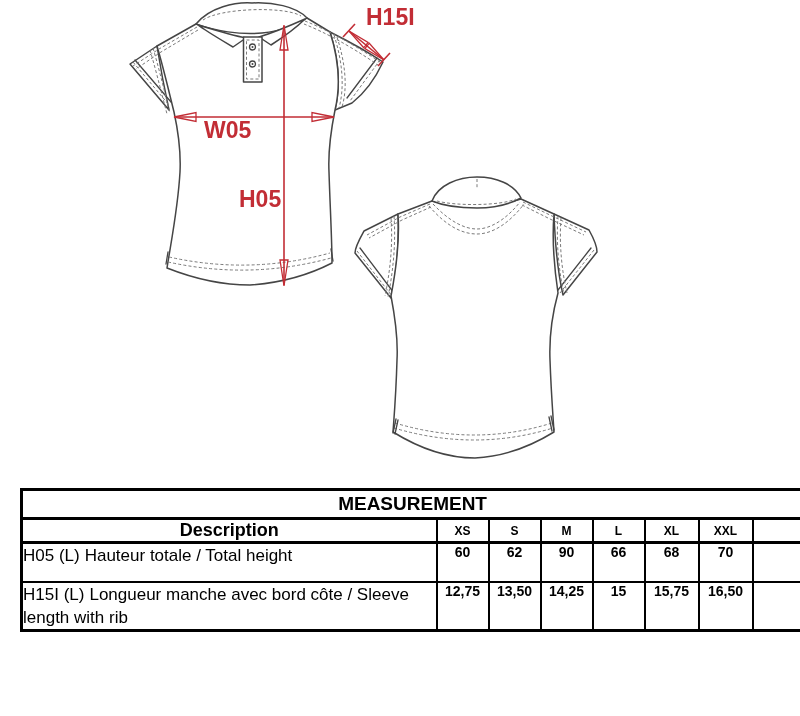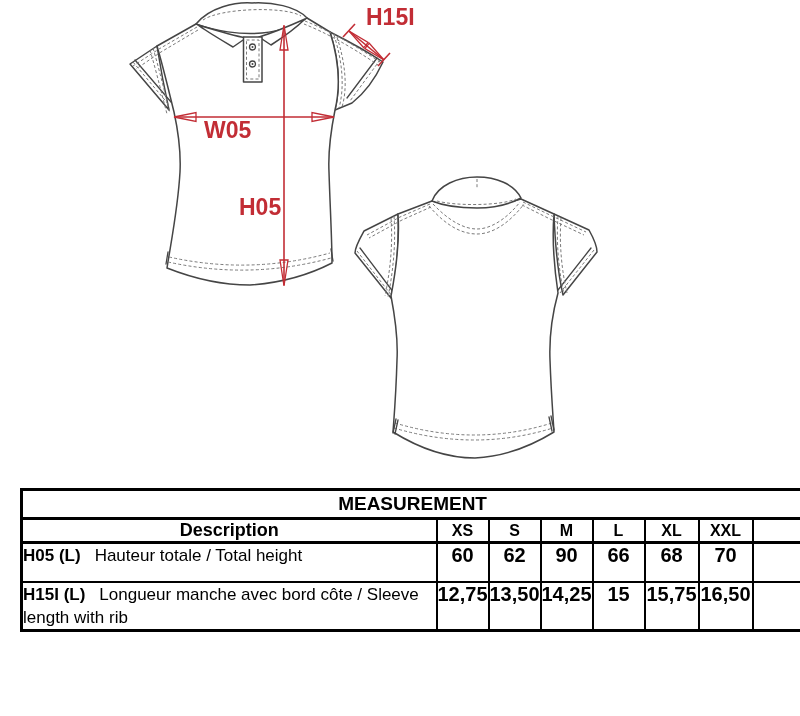--- a/index.html
+++ b/index.html
@@ -4,42 +4,42 @@
 <style>
   html,body{margin:0;padding:0;background:#fff;}
   .screen{position:relative;width:800px;height:716px;background:#ffffff;overflow:hidden;
           font-family:"Liberation Sans",sans-serif;padding-left:32px;}
   
   .drawing{position:absolute;left:0;top:0;width:800px;height:487px;}
   .dim-label{position:absolute;font-size:23px;font-weight:bold;line-height:1;color:#c22d35;
              font-family:"Liberation Sans",sans-serif;white-space:nowrap;}
   .lbl-h15i{left:366px;top:6px;}
   .lbl-w05{left:204px;top:119px;}
-  .lbl-h05{left:239px;top:196px;}
+  .lbl-h05{left:239px;top:188px;}
   svg .outline{fill:#ffffff;stroke:#454545;stroke-width:1.5;stroke-linejoin:round;}
   svg .line{fill:none;stroke:#454545;stroke-width:1.3;stroke-linecap:round;}
   svg .stitch{fill:none;stroke:#7a7a7a;stroke-width:1;stroke-dasharray:3,2.2;}
   svg .red{stroke:#c22d35;stroke-width:1.6;fill:none;}
   svg .redhead{stroke:#c22d35;stroke-width:1.3;fill:none;stroke-linejoin:miter;}
   svg .btn{fill:#ffffff;stroke:#454545;stroke-width:1.3;}
   svg .btndot{fill:#454545;stroke:none;}
   
   .size-table{position:absolute;left:20px;top:488px;width:782px;border-collapse:collapse;
               table-layout:fixed;background:#fff;color:#000;border:3px solid #000;}
   .size-table th,.size-table td{border:2px solid #000;padding:0;overflow:hidden;}
   .title-cell{font-size:19px;font-weight:bold;text-align:center;vertical-align:middle;
               border-bottom:3px solid #000 !important;}
   .head-row th{font-weight:bold;text-align:center;vertical-align:middle;
                border-bottom:3px solid #000 !important;}
   .desc-head{font-size:18px;}
-  .size-head{font-size:16px;}
+  .size-head{font-size:12px;}
   .desc-cell{font-size:17px;text-align:left;vertical-align:top;padding:3px 5px 2px 4px;
              line-height:1.38;}
-  .desc-cell .code{font-weight:bold;margin-right:14px;}
-  .val-cell{font-size:20px;font-weight:bold;text-align:center;vertical-align:top;padding-top:4px;}
+  .desc-cell .code{font-weight:normal;margin-right:5px;}
+  .val-cell{font-size:14px;font-weight:bold;text-align:center;vertical-align:top;padding-top:4px;}
 </style>
 </head>
 <body>
 
 <div class="screen">
 
   <div class="drawing">
     <svg width="800" height="487" viewBox="0 0 800 487">
 
       <g>

